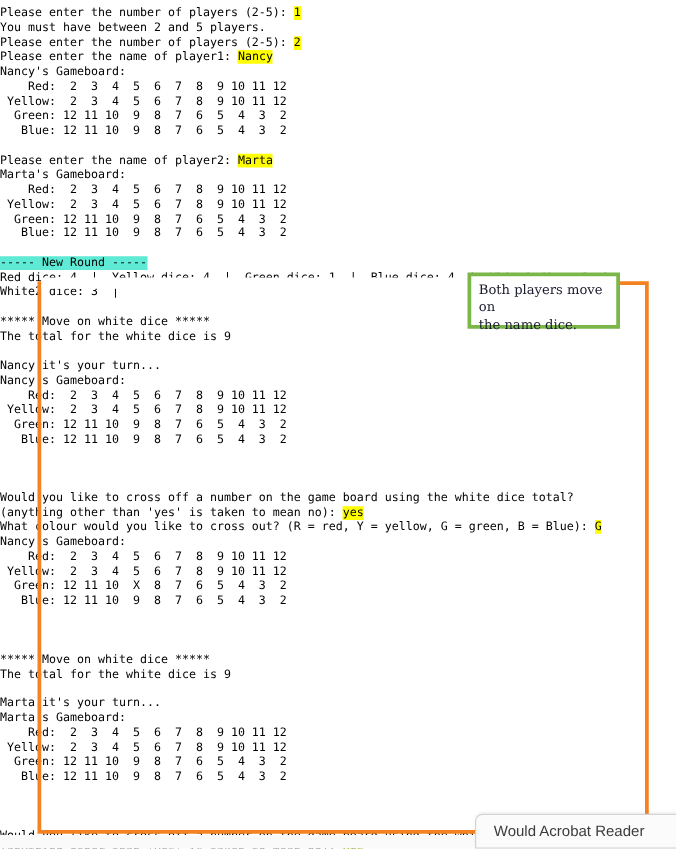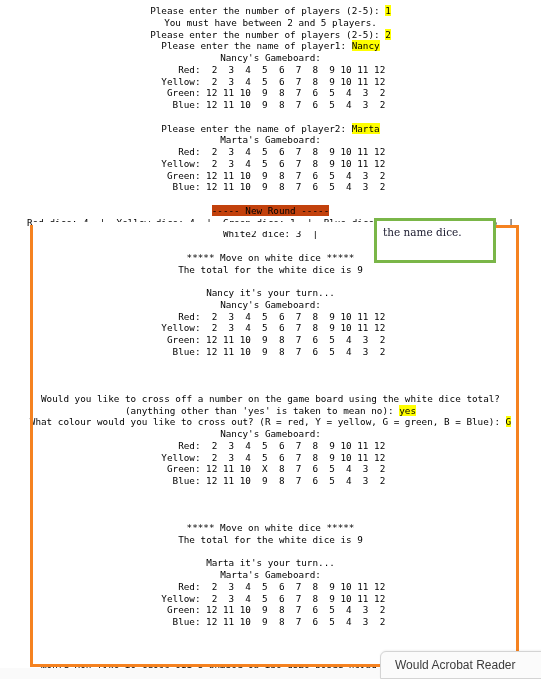--- a/index.html
+++ b/index.html
@@ -26,30 +26,29 @@
     font-size: 9.3px;
     line-height: 11.75px;
     color: #000000;
     white-space: pre;
     letter-spacing: 0px;
   }
   .ln {
     display: block;
     height: 11.75px;
     white-space: pre;
-    text-align: center;
   }
   .ln.blank { height: 11.75px; }
 
   .hl-yellow {
     background: #ffff00;
     color: #000000;
   }
   .hl-green {
-    background: #c2410c;
+    background: #5eead4;
     color: #000000;
   }
 
   
   #orange-box {
     position: absolute;
     left: 30px;
     top: 225px;
     width: 489px;
     height: 442px;
@@ -119,19 +118,20 @@
 </style>
 </head>
 <body>
 
 <div id="console"><div class="ln"><span>Please enter the number of players (2-5): </span><span class="hl-yellow">1</span></div><div class="ln"><span>You must have between 2 and 5 players.</span></div><div class="ln"><span>Please enter the number of players (2-5): </span><span class="hl-yellow">2</span></div><div class="ln"><span>Please enter the name of player1: </span><span class="hl-yellow">Nancy</span></div><div class="ln"><span>Nancy's Gameboard:</span></div><div class="ln"><span>    Red:  2  3  4  5  6  7  8  9 10 11 12</span></div><div class="ln"><span> Yellow:  2  3  4  5  6  7  8  9 10 11 12</span></div><div class="ln"><span>  Green: 12 11 10  9  8  7  6  5  4  3  2</span></div><div class="ln"><span>   Blue: 12 11 10  9  8  7  6  5  4  3  2</span></div><div class="ln blank"><span></span></div><div class="ln"><span>Please enter the name of player2: </span><span class="hl-yellow">Marta</span></div><div class="ln"><span>Marta's Gameboard:</span></div><div class="ln"><span>    Red:  2  3  4  5  6  7  8  9 10 11 12</span></div><div class="ln"><span> Yellow:  2  3  4  5  6  7  8  9 10 11 12</span></div><div class="ln"><span>  Green: 12 11 10  9  8  7  6  5  4  3  2</span></div><div class="ln"><span>   Blue: 12 11 10  9  8  7  6  5  4  3  2</span></div><div class="ln blank"><span></span></div><div class="ln"><span class="hl-green">----- New Round -----</span></div><div class="ln"><span>Red dice: 4  |  Yellow dice: 4  |  Green dice: 1  |  Blue dice: 4  |  White1 dice: 6  |</span></div><div class="ln"><span>White2 dice: 3  |</span></div><div class="ln blank"><span></span></div><div class="ln"><span>***** Move on white dice *****</span></div><div class="ln"><span>The total for the white dice is 9</span></div><div class="ln blank"><span></span></div><div class="ln"><span>Nancy it's your turn...</span></div><div class="ln"><span>Nancy's Gameboard:</span></div><div class="ln"><span>    Red:  2  3  4  5  6  7  8  9 10 11 12</span></div><div class="ln"><span> Yellow:  2  3  4  5  6  7  8  9 10 11 12</span></div><div class="ln"><span>  Green: 12 11 10  9  8  7  6  5  4  3  2</span></div><div class="ln"><span>   Blue: 12 11 10  9  8  7  6  5  4  3  2</span></div><div class="ln blank"><span></span></div><div class="ln blank"><span></span></div><div class="ln blank"><span></span></div><div class="ln"><span>Would you like to cross off a number on the game board using the white dice total?</span></div><div class="ln"><span>(anything other than 'yes' is taken to mean no): </span><span class="hl-yellow">yes</span></div><div class="ln"><span>What colour would you like to cross out? (R = red, Y = yellow, G = green, B = Blue): </span><span class="hl-yellow">G</span></div><div class="ln"><span>Nancy's Gameboard:</span></div><div class="ln"><span>    Red:  2  3  4  5  6  7  8  9 10 11 12</span></div><div class="ln"><span> Yellow:  2  3  4  5  6  7  8  9 10 11 12</span></div><div class="ln"><span>  Green: 12 11 10  X  8  7  6  5  4  3  2</span></div><div class="ln"><span>   Blue: 12 11 10  9  8  7  6  5  4  3  2</span></div><div class="ln blank"><span></span></div><div class="ln blank"><span></span></div><div class="ln blank"><span></span></div><div class="ln"><span>***** Move on white dice *****</span></div><div class="ln"><span>The total for the white dice is 9</span></div><div class="ln blank"><span></span></div><div class="ln"><span>Marta it's your turn...</span></div><div class="ln"><span>Marta's Gameboard:</span></div><div class="ln"><span>    Red:  2  3  4  5  6  7  8  9 10 11 12</span></div><div class="ln"><span> Yellow:  2  3  4  5  6  7  8  9 10 11 12</span></div><div class="ln"><span>  Green: 12 11 10  9  8  7  6  5  4  3  2</span></div><div class="ln"><span>   Blue: 12 11 10  9  8  7  6  5  4  3  2</span></div><div class="ln blank"><span></span></div><div class="ln blank"><span></span></div><div class="ln blank"><span></span></div><div class="ln"><span>Would you like to cross off a number on the game board using the white dice total?</span></div><div class="ln"><span>(anything other than 'yes' is taken to mean no): </span><span class="hl-yellow">yes</span></div></div>
 
 <div id="orange-top-mask"></div>
 <div id="orange-box"></div>
 
 <div id="callout">
+  <div>Both players move on</div>
   <div>the name dice.</div>
 </div>
 
 <div id="bottom-strip"></div>
 <div id="taskbar-item">
   <span>Would Acrobat Reader</span>
 </div>
 
 </body></html>

